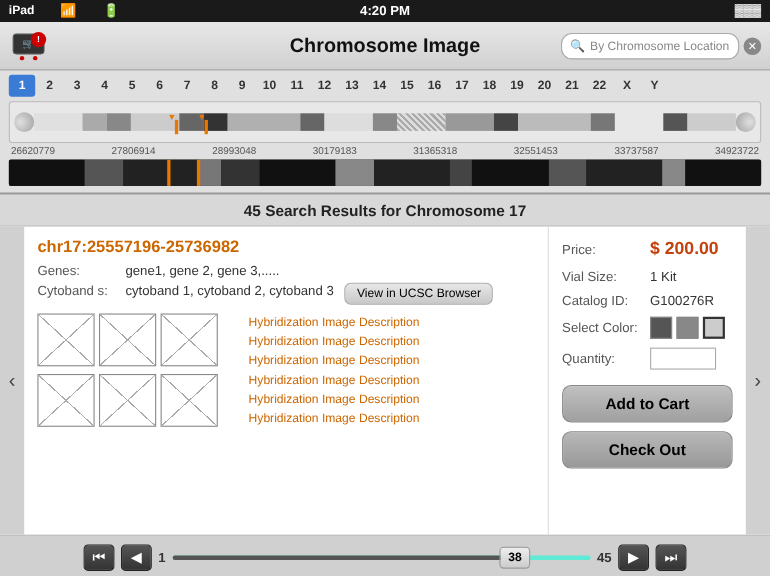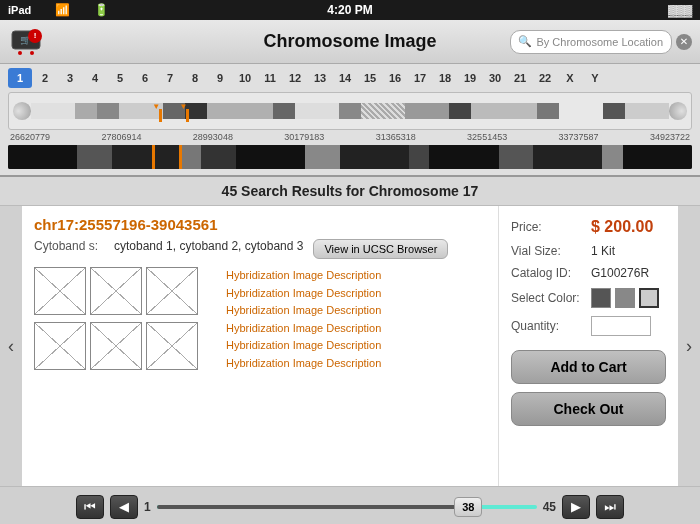--- a/index.html
+++ b/index.html
@@ -387,21 +387,21 @@
       <div class="chrom-num">10</div>
       <div class="chrom-num">11</div>
       <div class="chrom-num">12</div>
       <div class="chrom-num">13</div>
       <div class="chrom-num">14</div>
       <div class="chrom-num">15</div>
       <div class="chrom-num">16</div>
       <div class="chrom-num">17</div>
       <div class="chrom-num">18</div>
       <div class="chrom-num">19</div>
-      <div class="chrom-num">30</div>
+      <div class="chrom-num">20</div>
       <div class="chrom-num">21</div>
       <div class="chrom-num">22</div>
       <div class="chrom-num">X</div>
       <div class="chrom-num">Y</div>
     </div>
 
   <div class="viz-container">
 
     <div style="height:60%;display:flex;align-items:center;width:100%;position:relative;">
 
@@ -473,21 +473,25 @@
 
 <div class="results-header">45 Search Results for Chromosome 17</div>
 
 <div class="main-content">
 
   <div class="left-arrow">
     <span>‹</span>
   </div>
 
   <div class="product-panel">
-    <div class="product-title">chr17:25557196-39043561</div>
+    <div class="product-title">chr17:25557196-25736982</div>
+    <div class="product-info-row">
+      <span class="product-info-label">Genes:</span>
+      <span>gene1, gene 2, gene 3,.....</span>
+    </div>
     <div class="product-info-row">
       <span class="product-info-label">Cytoband s:</span>
       <span>cytoband 1, cytoband 2, cytoband 3</span>
       <button class="ucsc-btn">View in UCSC Browser</button>
     </div>
     <div class="hybridization-section">
       <div style="display:flex;">
         <div class="hyb-images" id="hyb-imgs">
         <div class="hyb-img-box"></div>
             <div class="hyb-img-box"></div>

